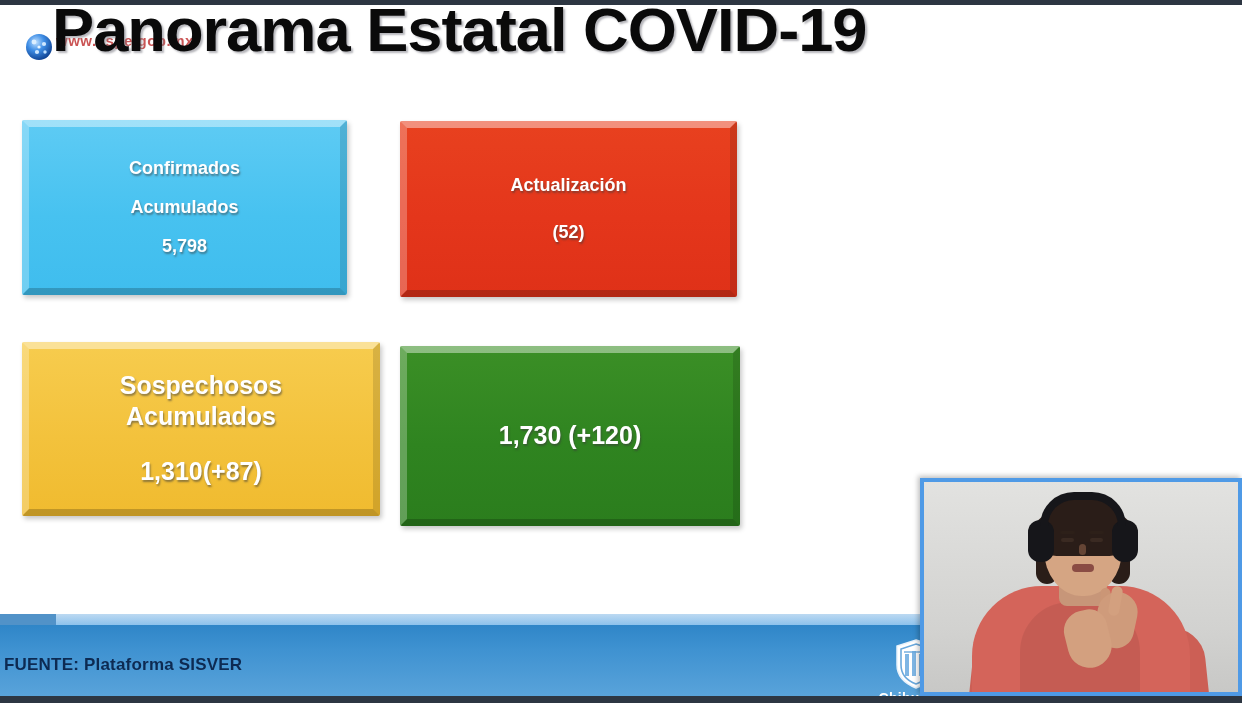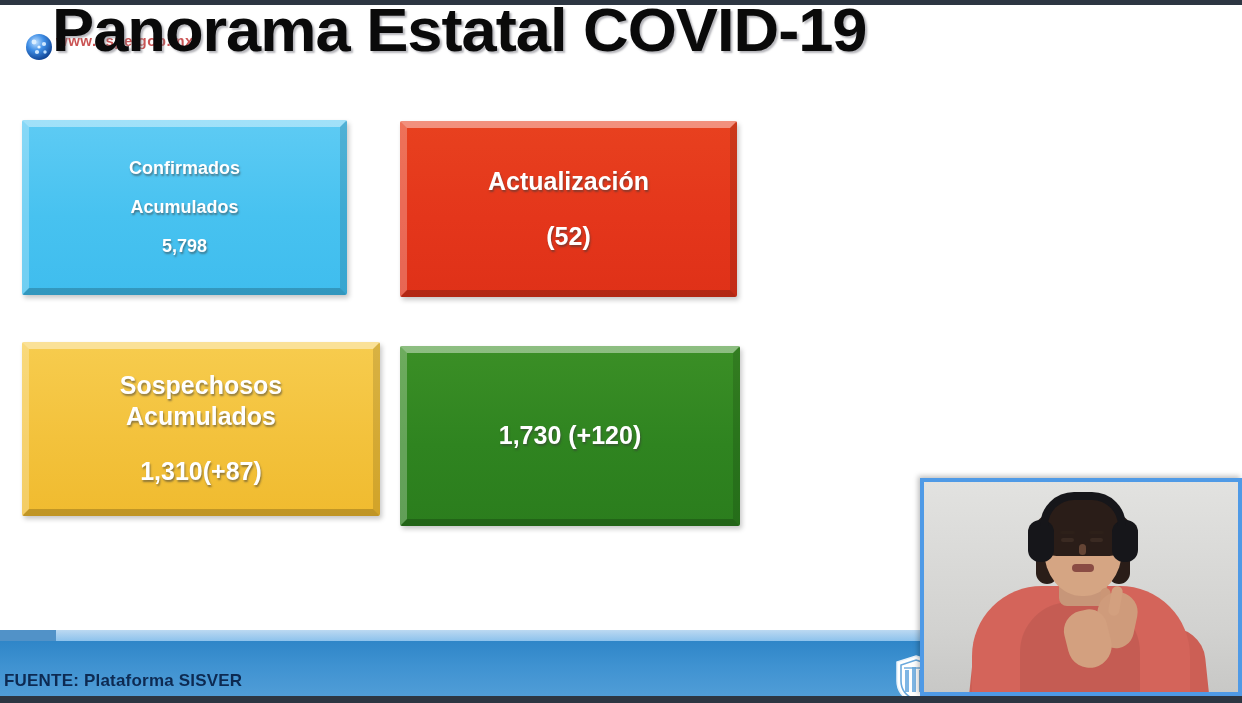--- a/index.html
+++ b/index.html
@@ -101,32 +101,32 @@
 
   #card-confirmados  { background:linear-gradient(180deg,#5ecbf4 0%,#47c2f0 55%,#3fbdee 100%); }
   #card-actualizacion{ background:linear-gradient(180deg,#e8411f 0%,#e4361b 55%,#df3118 100%); }
   #card-descartados  { background:linear-gradient(180deg,#76a7de 0%,#5f97d6 55%,#5a93d4 100%); }
   #card-sospechosos  { background:linear-gradient(180deg,#f7cc4e 0%,#f3c23c 55%,#f0bb2f 100%); }
   #card-recuperados  { background:linear-gradient(180deg,#3b8f26 0%,#2f8420 55%,#2b7d1d 100%); }
   #card-defunciones  { background:linear-gradient(180deg,#bdbdbd 0%,#b1b1b1 55%,#a9a9a9 100%); }
 
   
   #card-confirmados .line { font-size:18px; margin:9px 6px; }
-  #card-actualizacion .line { font-size:25px; margin:13px 17px; }
+  #card-actualizacion .line { font-size:18px; margin:13px 17px; }
   #card-descartados .line { font-size:25px; margin:10px 0; }
   #card-sospechosos .line { font-size:25px; }
   #card-sospechosos .l1 { margin-bottom:1px; }
   #card-sospechosos .l3 { margin-top:26px; }
   #card-recuperados .line { font-size:25px; }
   #card-defunciones .line { font-size:23px; }
 
   
   #footer {
     position:absolute; left:0; bottom:0;
-    width:1242px; height:66px;padding-left:48px;
+    width:1242px; height:82px;padding-left:48px;
   }
   #footer-strip {
     position:absolute; left:0; top:0;
     width:1242px; height:11px;
     background:linear-gradient(180deg,#bcd9f2 0%,#8dc2ec 100%);
   }
   #footer-strip-cap {
     position:absolute; left:0; top:0;
     width:56px; height:11px;
     background:#5192c8;

